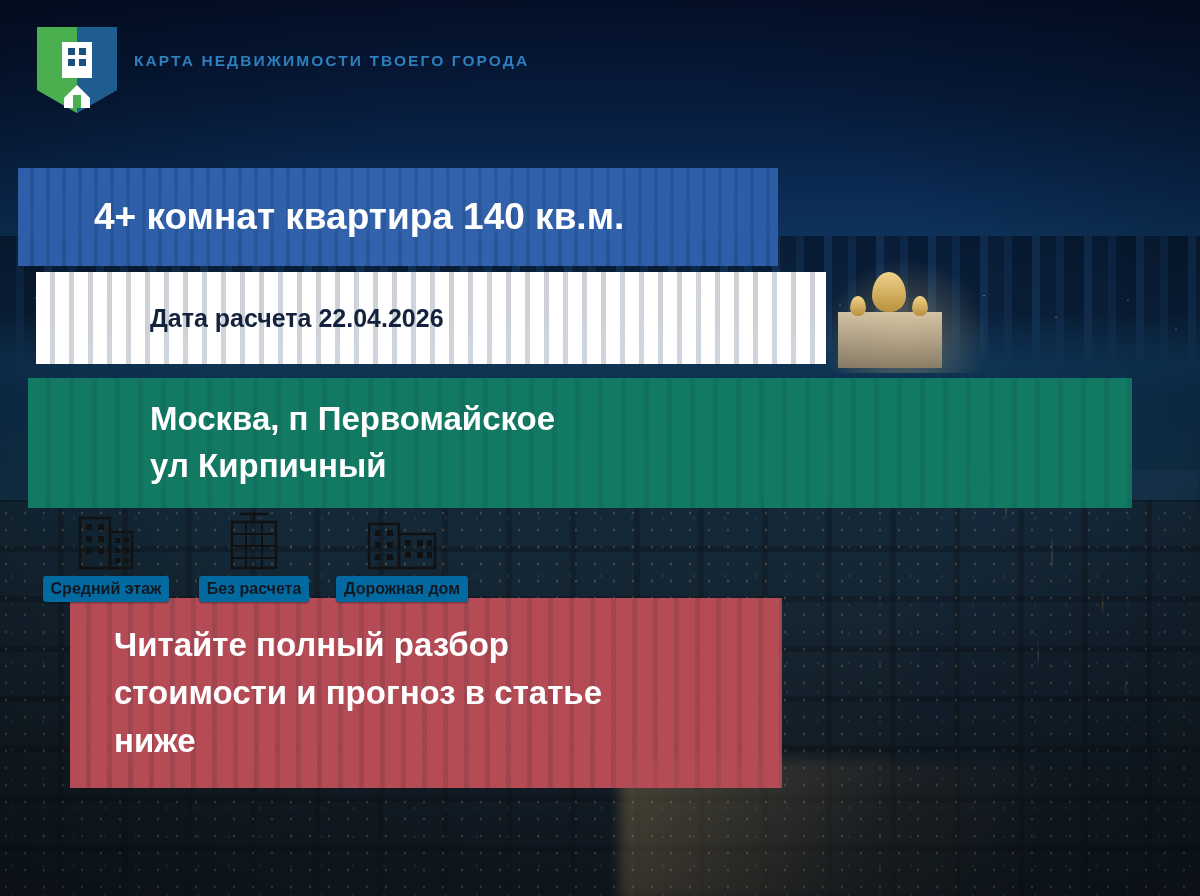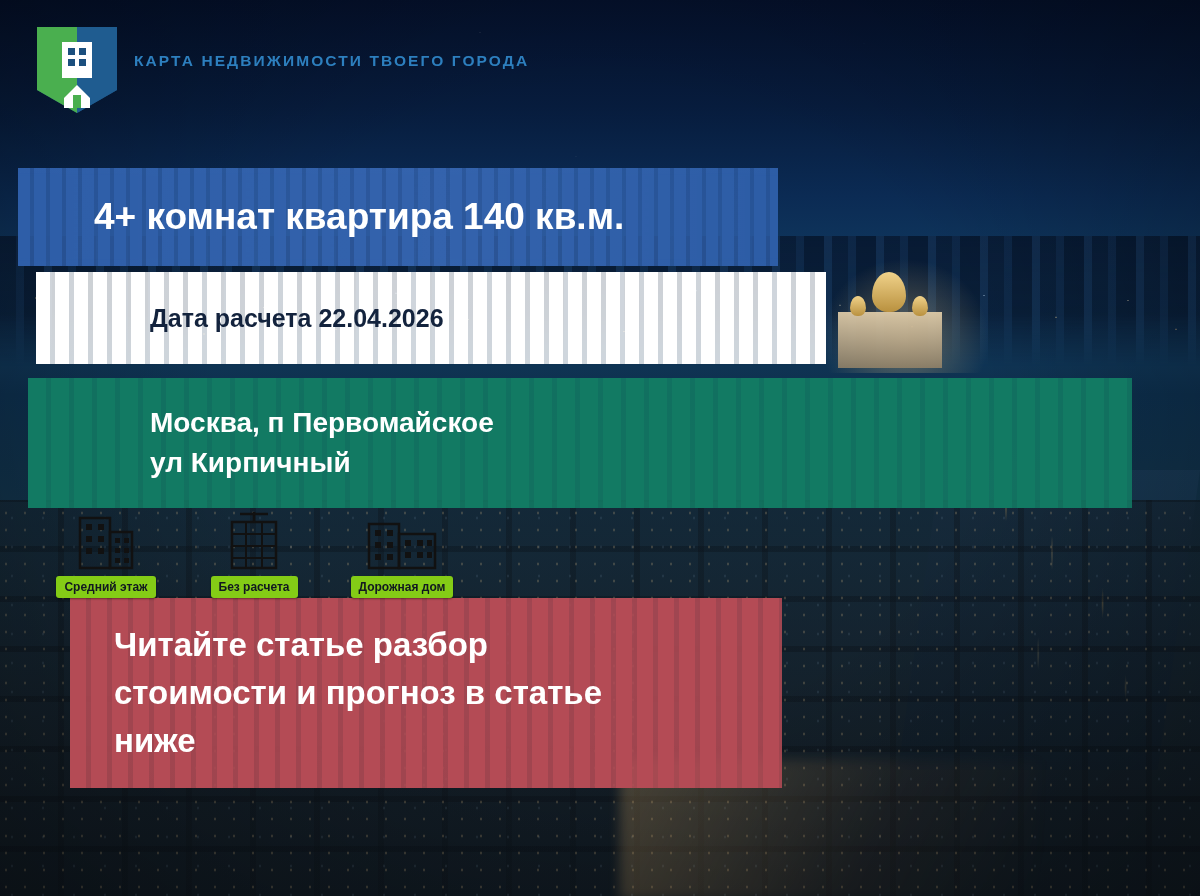--- a/index.html
+++ b/index.html
@@ -274,21 +274,21 @@
       radial-gradient(112% 96% at 50% 50%, #000 80%, transparent 100%),
       repeating-linear-gradient(90deg, #000 0 18px, rgba(0,0,0,.88) 18px 23px);
     -webkit-mask-composite: source-in;
             mask-image:
       radial-gradient(112% 96% at 50% 50%, #000 80%, transparent 100%),
       repeating-linear-gradient(90deg, #000 0 18px, rgba(0,0,0,.88) 18px 23px);
             mask-composite: intersect;
   }
   .banner-green .banner-text {
     margin-left: 122px;
-    font-size: 28px;
+    font-size: 33px;
     color: #ffffff;
     line-height: 1.42;
   }
 
   .banner-red {
     left: 70px; top: 598px;
     width: 712px; height: 190px;
   }
   .banner-red .paint {
     position: absolute; inset: 0;
@@ -320,23 +320,23 @@
   }
   .feature {
     display: flex;
     flex-direction: column;
     align-items: center;
     width: 120px;
   }
   .feature svg { display: block; }
   .feature-label {
     margin-top: 4px;
-    background: #84cc16;
+    background: #0369a1;
     color: #111820;
-    font-size: 12px;
+    font-size: 16px;
     font-weight: bold;
     padding: 4px 8px;
     border-radius: 3px;
     white-space: nowrap;
     box-shadow: 0 1px 2px rgba(0,0,0,.4);
   }
 </style>
 </head>
 <body>
 
@@ -446,19 +446,19 @@
         <rect x="56" y="44" width="6" height="6" fill="#111"></rect>
         <rect x="66" y="44" width="5" height="6" fill="#111"></rect>
       </svg>
       <div class="feature-label">Дорожная дом</div>
     </div>
   </div>
 
   <div class="banner banner-red">
     <div class="paint"></div>
     <div class="banner-text">
-      <div>Читайте статье разбор</div>
+      <div>Читайте полный разбор</div>
       <div>стоимости и прогноз в статье</div>
       <div>ниже</div>
     </div>
   </div>
 
 </div>
 
 </body></html>

